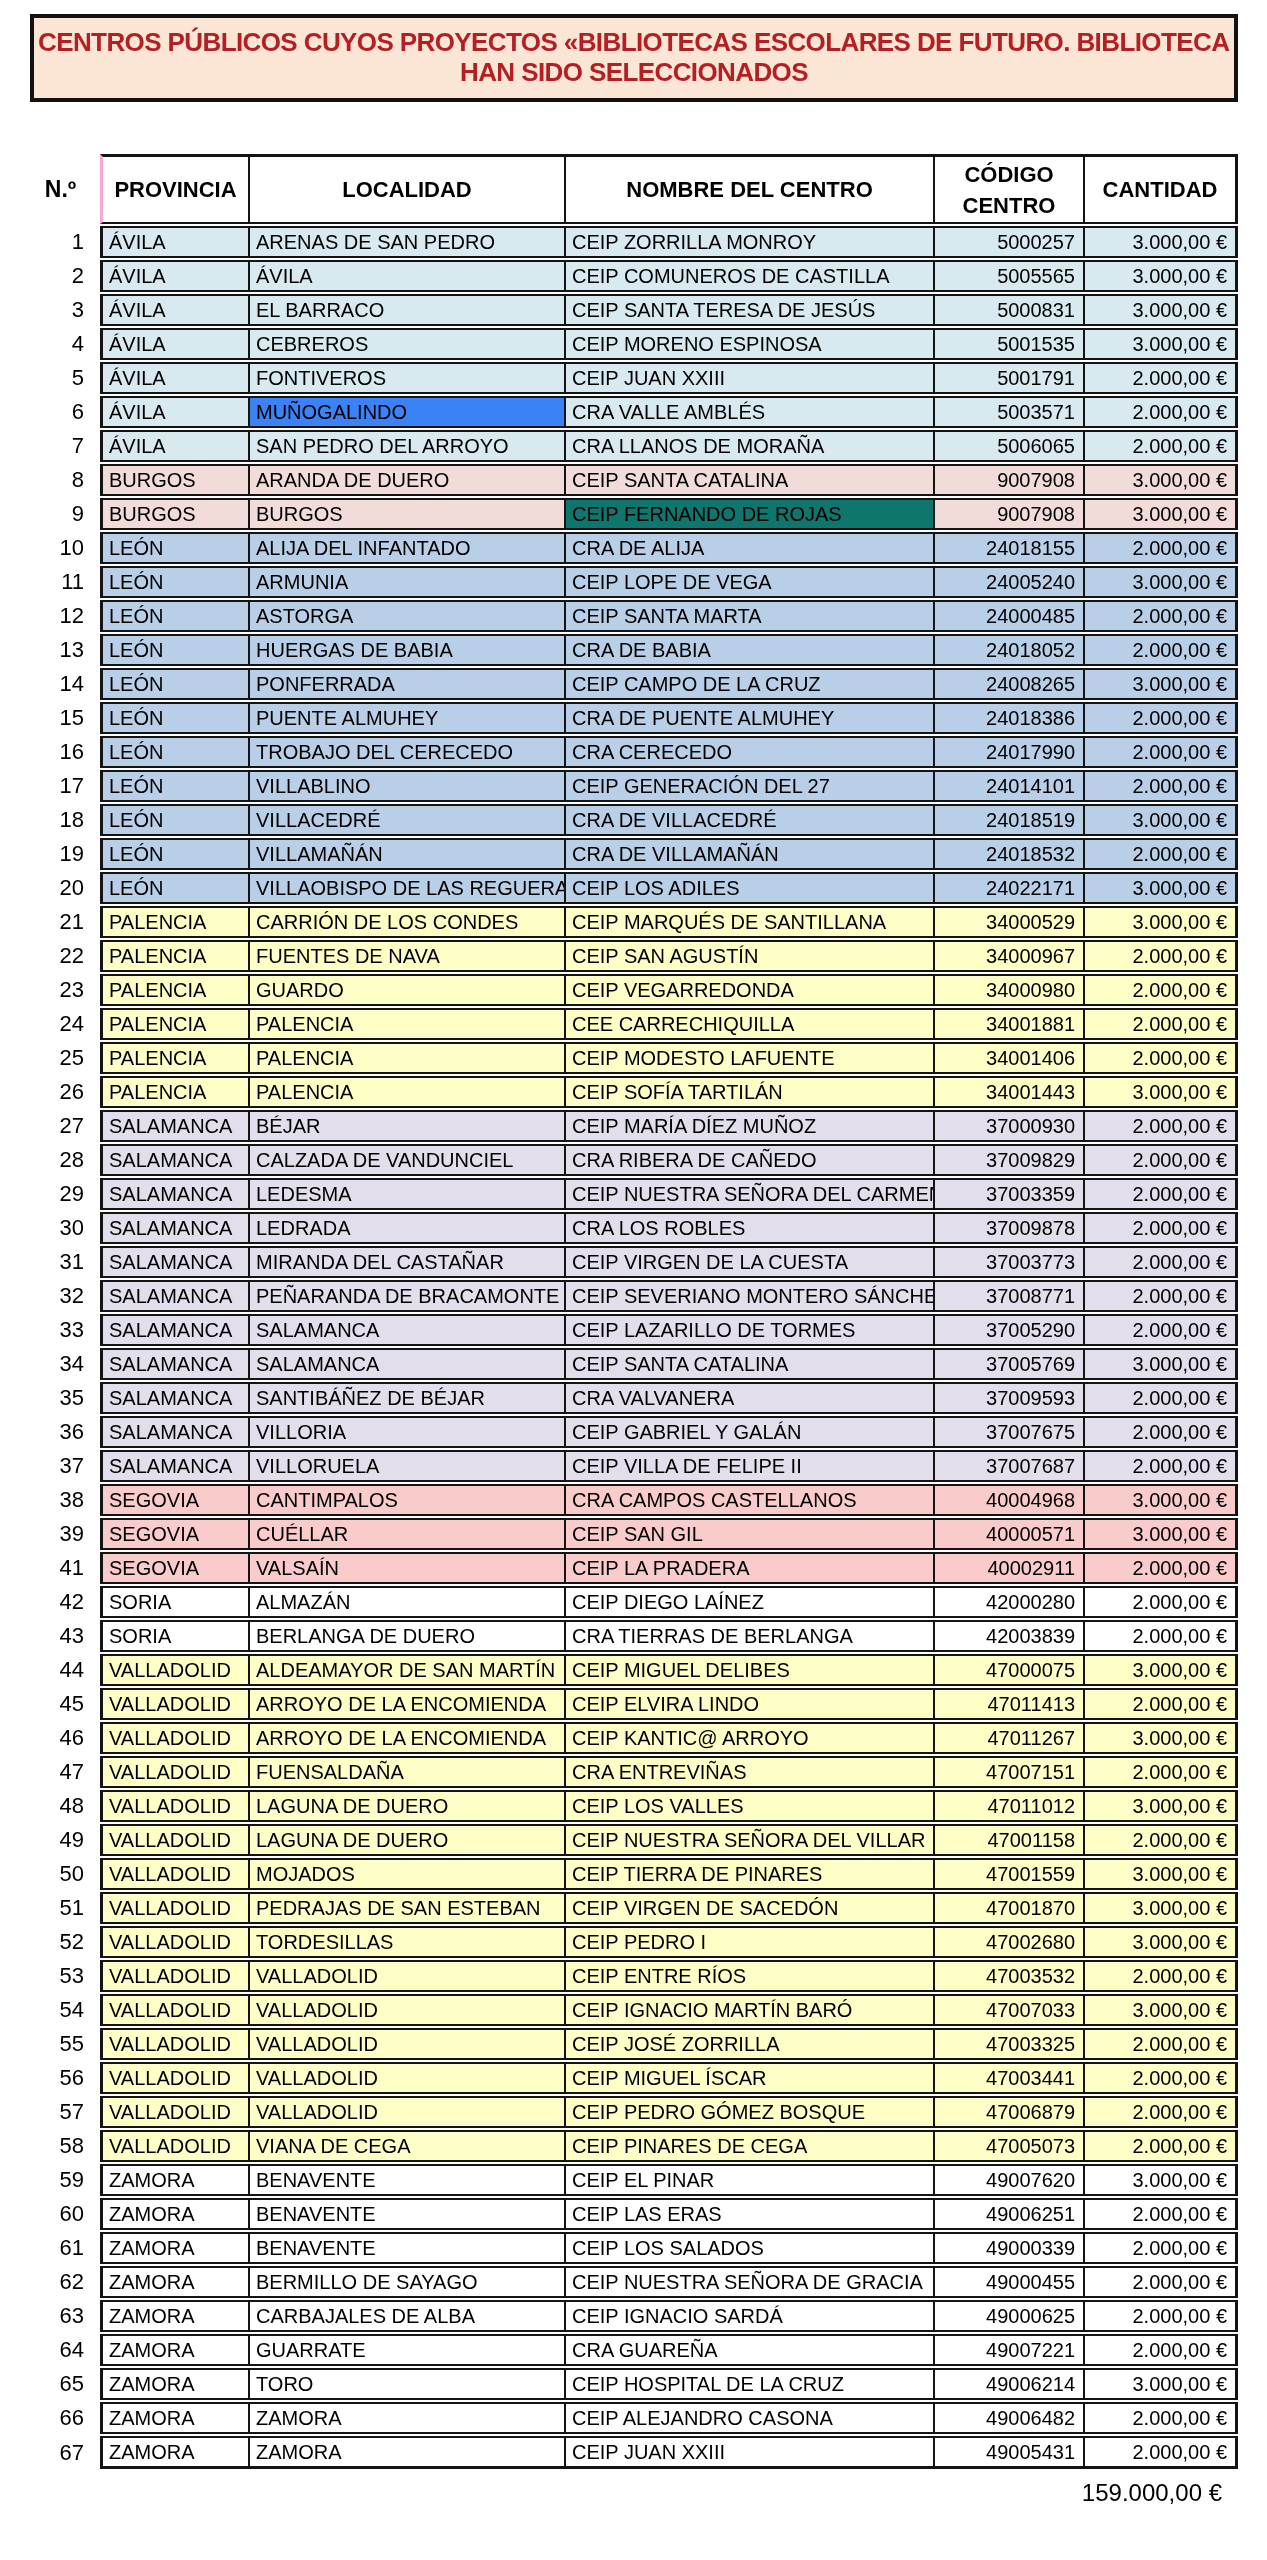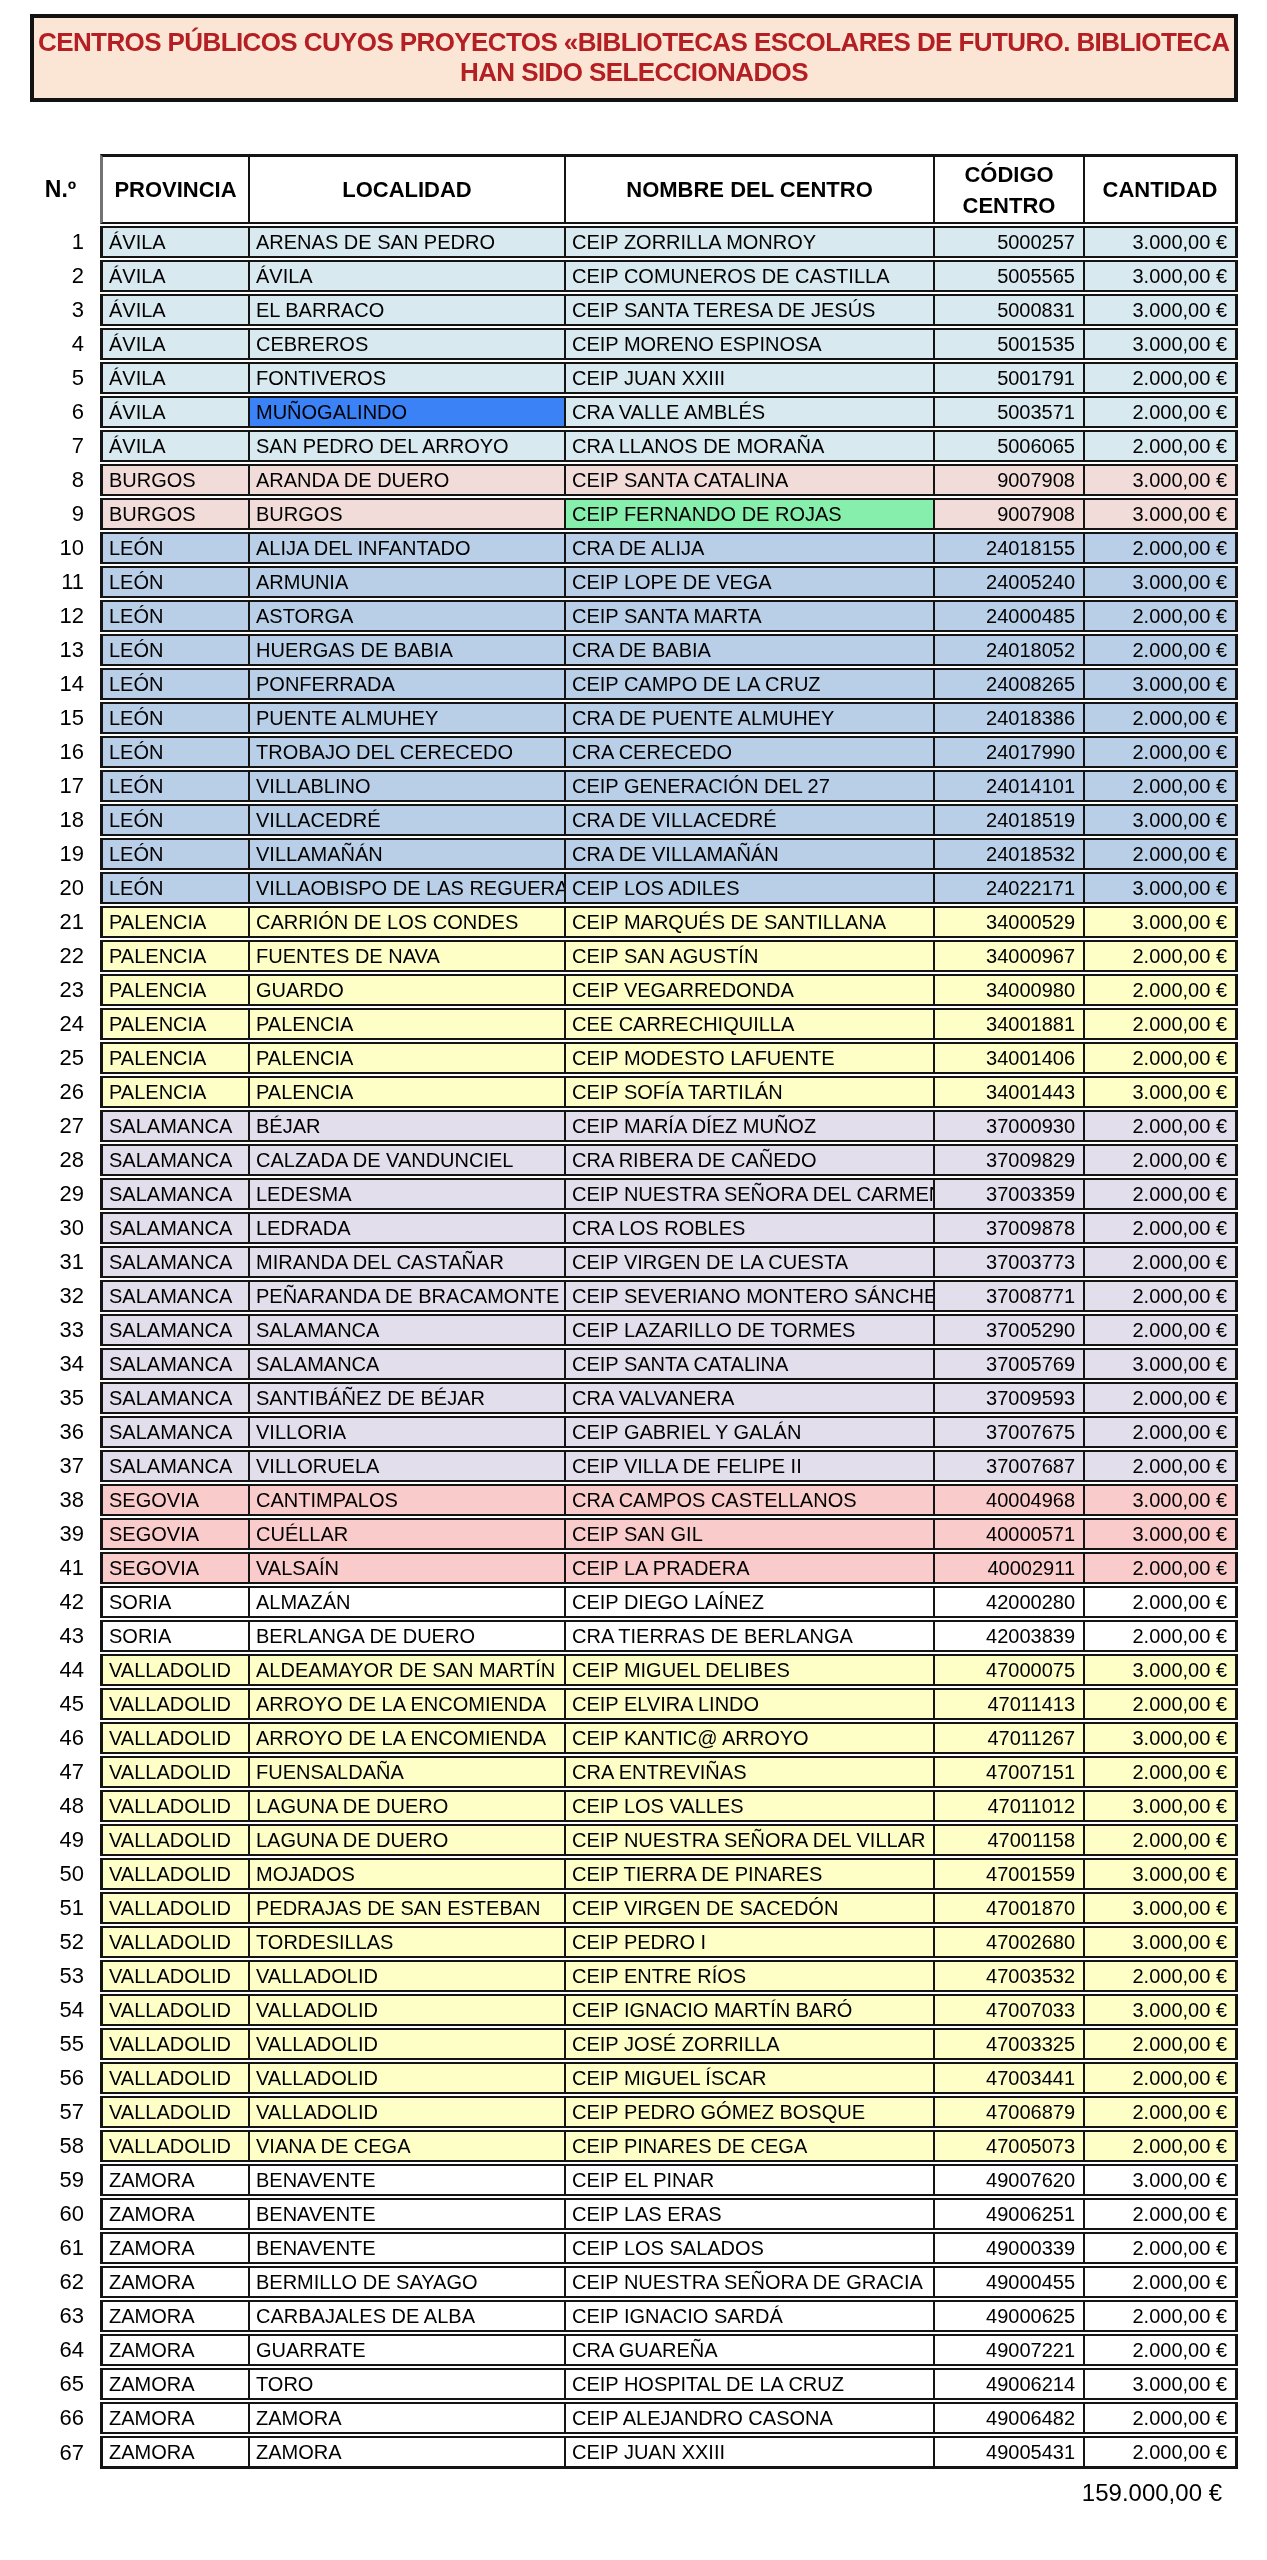--- a/index.html
+++ b/index.html
@@ -37,21 +37,21 @@
     border-right:2px solid #141414;
     font-size:22px;
     font-weight:bold;
     text-align:center;
     vertical-align:middle;
     height:70px;
     line-height:31px;
     white-space:normal;
     padding:0 6px;
   }
-  th.prov{border-left:3px solid #737373;}
+  th.prov{border-left:3px solid #f9a8d4;}
   th.can{border-right:3px solid #141414;}
   th.nhead{
     border:none;background:#ffffff;
     font-size:23px;font-weight:bold;
     text-align:center;vertical-align:middle;
     padding-right:10px;
   }
   td{
     height:32px;
     font-size:20px;
@@ -170,21 +170,21 @@
           <td class="b prov" style="background: rgb(241, 220, 218);">BURGOS</td>
           <td class="b" style="background: rgb(241, 220, 218);">ARANDA DE DUERO</td>
           <td class="b" style="background: rgb(241, 220, 218);">CEIP SANTA CATALINA</td>
           <td class="b cod" style="background: rgb(241, 220, 218);">9007908</td>
           <td class="b can" style="background: rgb(241, 220, 218);">3.000,00 €</td>
         </tr>
         <tr>
           <td class="ncell">9</td>
           <td class="b prov" style="background: rgb(241, 220, 218);">BURGOS</td>
           <td class="b" style="background: rgb(241, 220, 218);">BURGOS</td>
-          <td class="b" style="background: #86efac;">CEIP FERNANDO DE ROJAS</td>
+          <td class="b" style="background: #0f766e;">CEIP FERNANDO DE ROJAS</td>
           <td class="b cod" style="background: rgb(241, 220, 218);">9007908</td>
           <td class="b can" style="background: rgb(241, 220, 218);">3.000,00 €</td>
         </tr>
         <tr>
           <td class="ncell">10</td>
           <td class="b prov" style="background: rgb(185, 207, 232);">LEÓN</td>
           <td class="b" style="background: rgb(185, 207, 232);">ALIJA DEL INFANTADO</td>
           <td class="b" style="background: rgb(185, 207, 232);">CRA DE ALIJA</td>
           <td class="b cod" style="background: rgb(185, 207, 232);">24018155</td>
           <td class="b can" style="background: rgb(185, 207, 232);">2.000,00 €</td>

